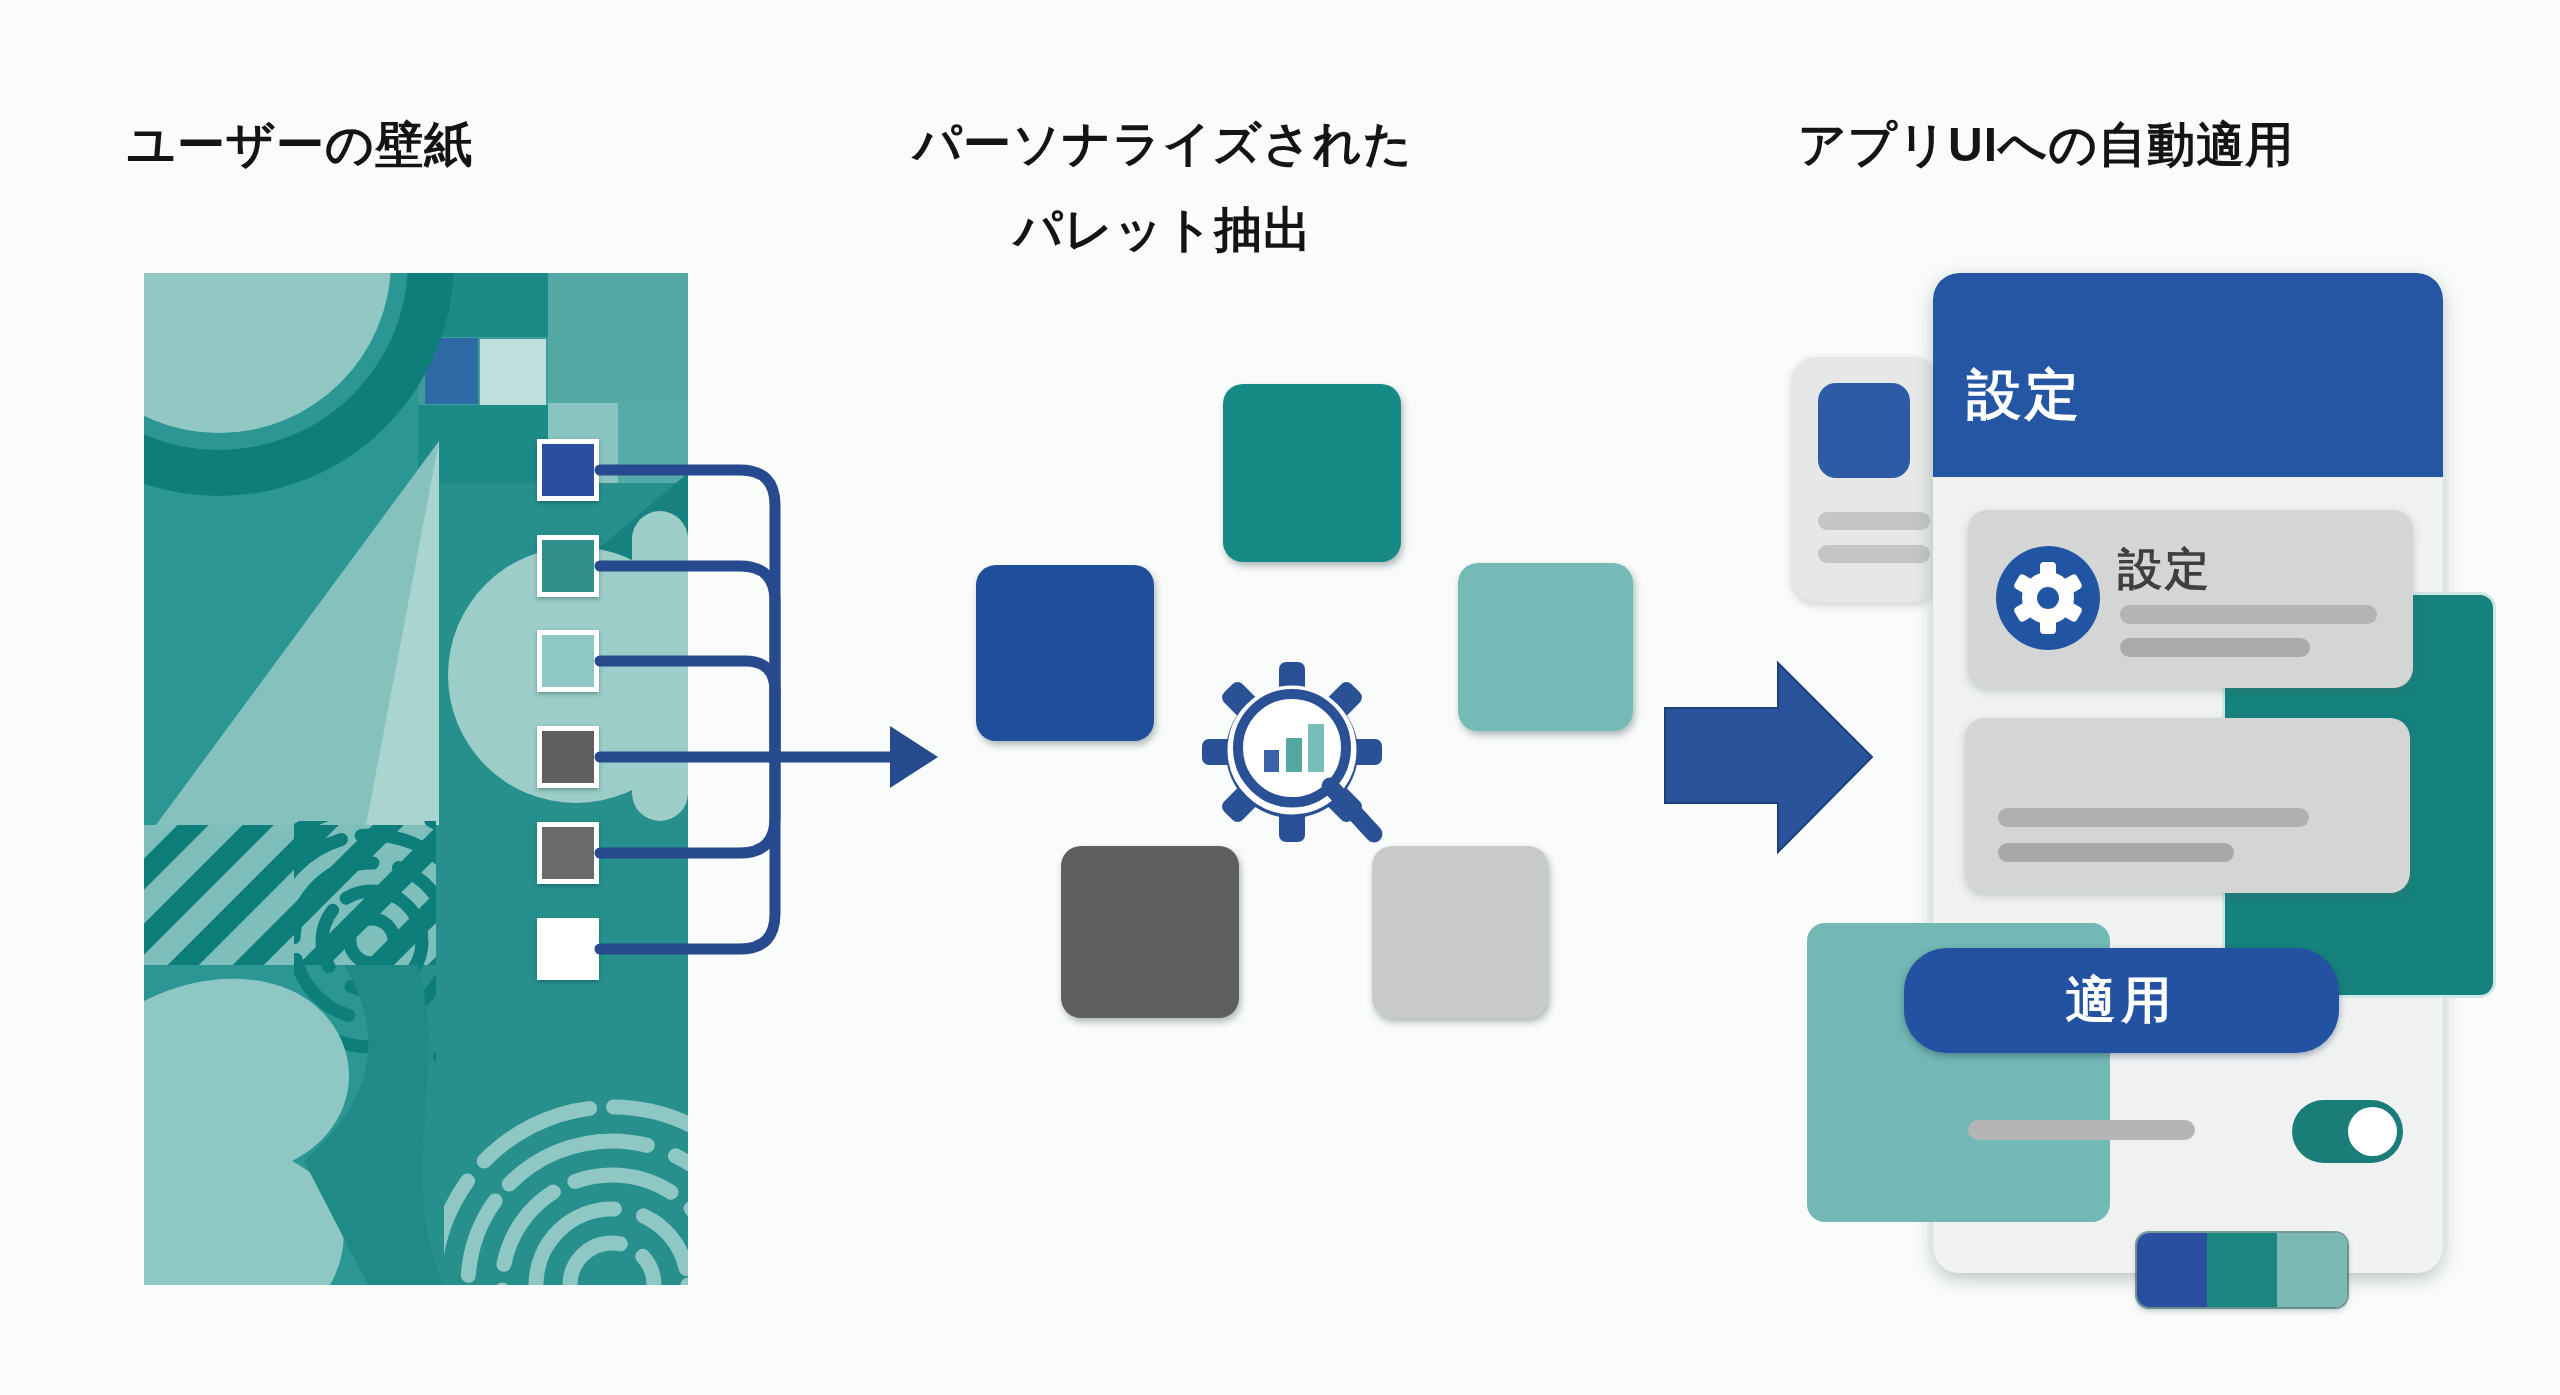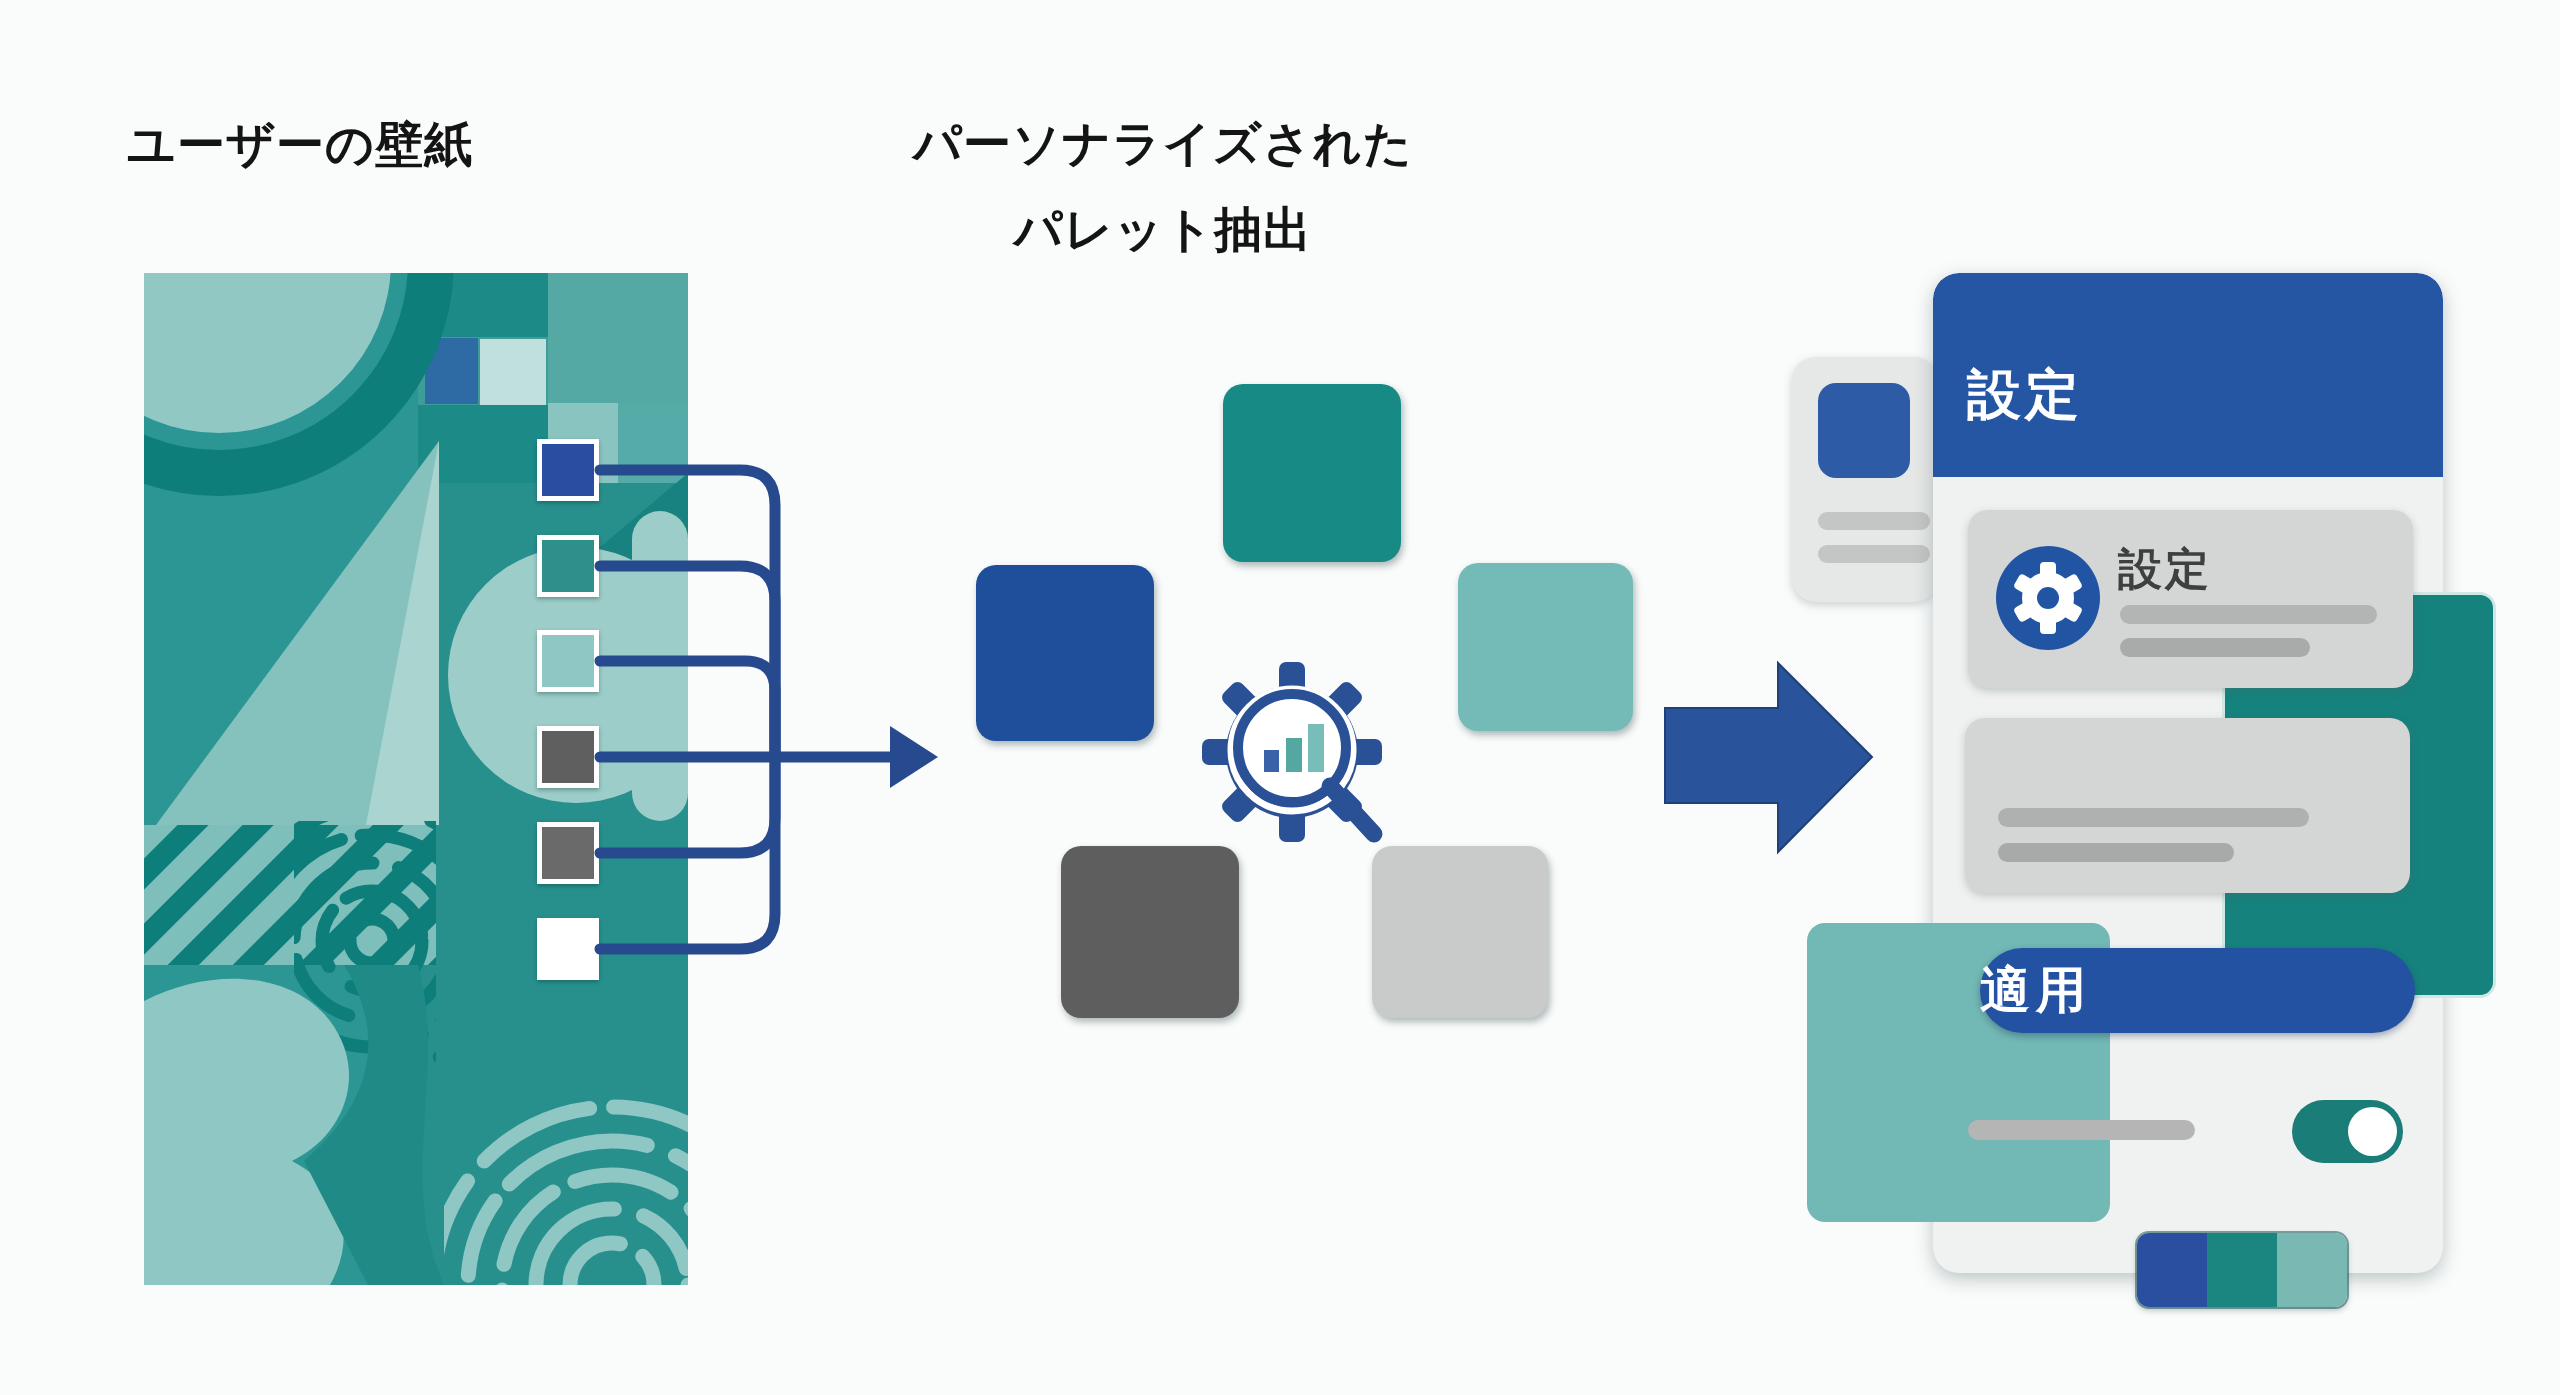--- a/index.html
+++ b/index.html
@@ -13,39 +13,40 @@
   .psq{position:absolute;border-radius:20px;box-shadow:2px 4px 7px rgba(30,60,60,.35);}
   .card{position:absolute;border-radius:20px;background:#d4d6d6;box-shadow:0 3px 8px rgba(80,100,100,.30);}
   .pline{position:absolute;border-radius:10px;}
   .phone{position:absolute;left:1933px;top:273px;width:510px;height:1000px;border-radius:26px;
          background:#f0f2f1;box-shadow:0 6px 18px rgba(110,130,130,.45);overflow:hidden;}
   .header{position:absolute;left:0;top:0;width:510px;height:204px;border-radius:26px 26px 0 0;}
   .header span{position:absolute;left:34px;top:86px;font-size:54px;font-weight:700;color:#ffffff;letter-spacing:4px;}
   .bgcard{position:absolute;left:1792px;top:357px;width:146px;height:245px;border-radius:24px;
           background:#e6e7e7;box-shadow:0 3px 8px rgba(120,130,130,.35);}
   .tealsq{position:absolute;border-radius:16px;}
-  .pill{position:absolute;left:1980px;top:948px;width:435px;height:85px;border-radius:43px;
-        display:flex;align-items:center;justify-content:flex-start;box-shadow:0 3px 7px rgba(30,50,90,.4);}
+  .pill{position:absolute;left:1904px;top:948px;width:435px;height:105px;border-radius:43px;
+        display:flex;align-items:center;justify-content:center;box-shadow:0 3px 7px rgba(30,50,90,.4);}
   .pill span{font-size:50px;font-weight:700;color:#ffffff;letter-spacing:6px;}
   .toggle{position:absolute;left:2292px;top:1100px;width:111px;height:63px;border-radius:32px;}
   .knob{position:absolute;right:6px;top:7px;width:49px;height:49px;border-radius:50%;background:#ffffff;}
   .colorbar{position:absolute;left:2137px;top:1233px;width:210px;height:74px;border-radius:12px;
             overflow:hidden;display:flex;box-shadow:0 0 0 2px rgba(26,90,86,.55),0 3px 6px rgba(60,90,90,.4);}
   .colorbar div{flex:1;}
   .itemlabel{position:absolute;left:150px;top:30px;font-size:44px;font-weight:700;color:#3e3f3f;letter-spacing:3px;}
   .gearbadge{position:absolute;left:28px;top:36px;width:104px;height:104px;border-radius:50%;}
 </style>
 </head>
 <body>
 
 <div id="stage">
 
   <div class="title" style="left:300px;top:113px">ユーザーの壁紙</div>
   <div class="title" style="left:1163px;top:198px">パレット抽出</div>
   <div class="title" style="left:1163px;top:112px">パーソナライズされた</div>
+  <div class="title" style="left:2046px;top:113px">アプリUIへの自動適用</div>
 
   <svg class="abs" style="left:144px;top:273px" width="544" height="1012" viewBox="0 0 544 1012">
     <defs>
       <pattern id="stripes" width="46" height="46" patternUnits="userSpaceOnUse" patternTransform="rotate(45)">
         <rect width="46" height="46" fill="#7FBFBB"></rect>
         <rect width="22" height="46" fill="#0E7E7A"></rect>
       </pattern>
       <clipPath id="wpclip">
           <rect width="544" height="1012"></rect>
         </clipPath>

